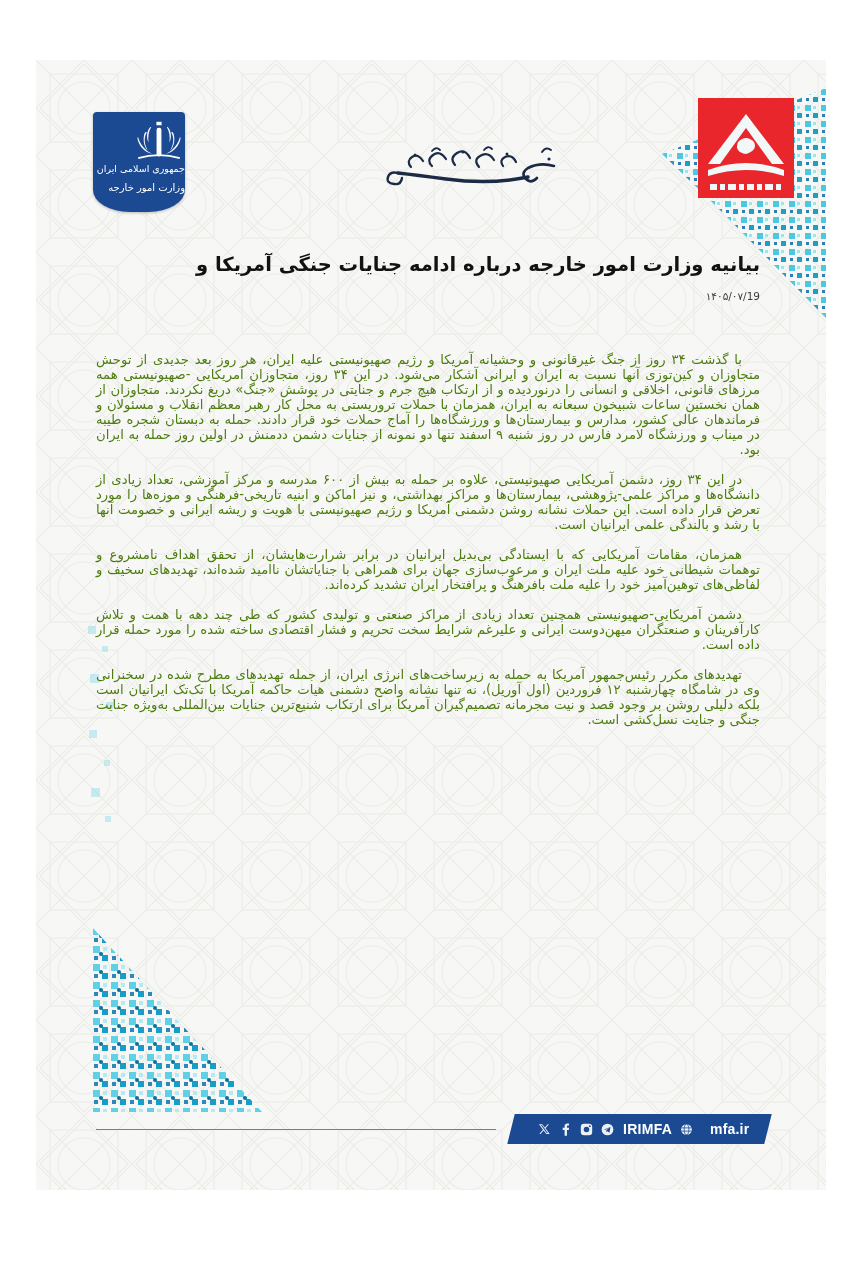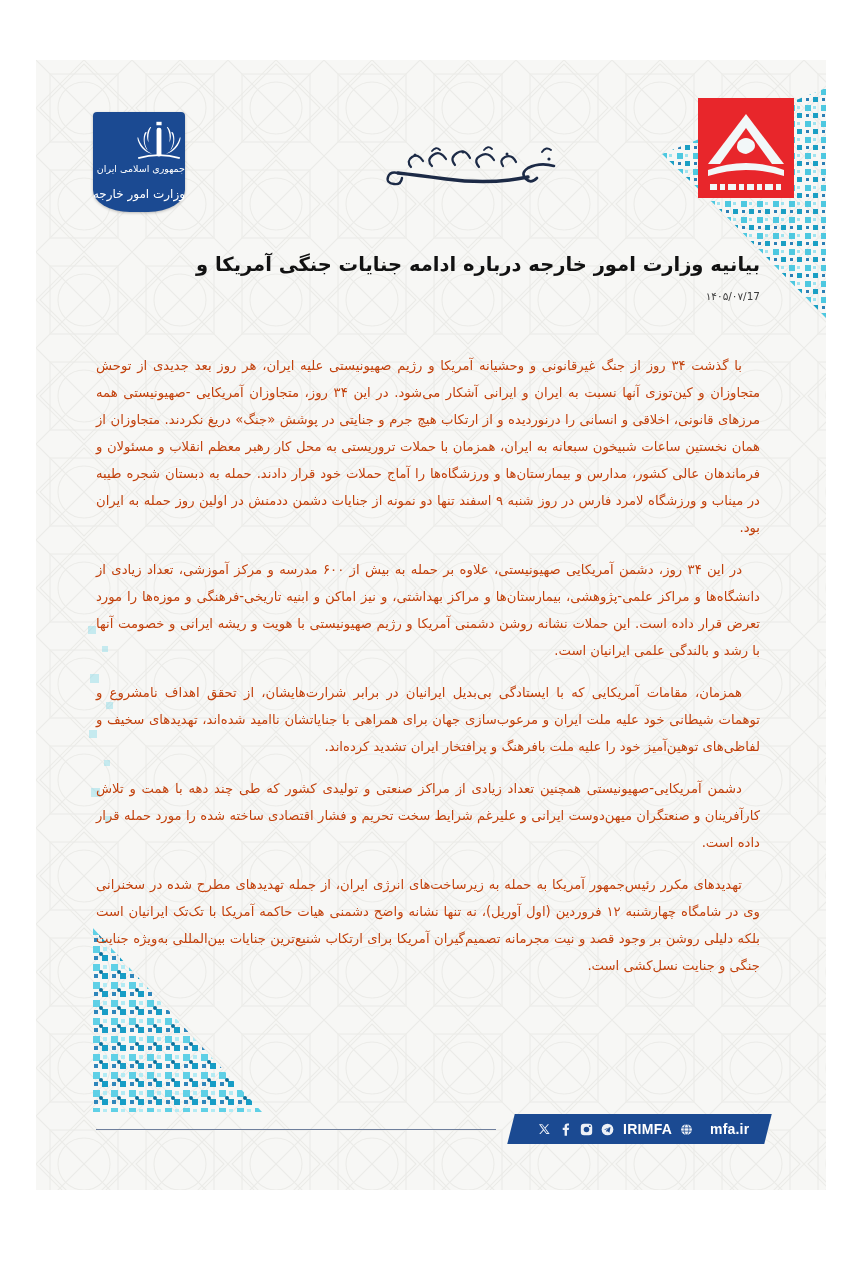--- a/index.html
+++ b/index.html
@@ -71,23 +71,23 @@
     padding-left: 40px;
   }
   #emblem .tulip { width: 52px; height: 40px; margin: 2px auto 3px; display:block; }
   #emblem .em-line1 {
     font-size: 9.5px;
     line-height: 12px;
     letter-spacing: .2px;
     white-space: nowrap;
   }
   #emblem .em-line2 {
-    font-size: 12px;
+    font-size: 10px;
     line-height: 11px;
-    margin-top: 14px;
+    margin-top: 7px;
     white-space: nowrap;
     text-align: center;
   }
 
   
   #bismillah {
     position: absolute;
     left: 330px;
     top: 72px;
     width: 200px;
@@ -135,22 +135,22 @@
     position: absolute;
     left: 60px;
     right: 66px;
     top: 292px;
     direction: rtl;
     text-align: justify;
     text-align-last: right;
   }
   .para {
     font-size: 13.2px;
-    line-height: 27px;
-    color: #c2410c;
+    line-height: 15px;
+    color: #4d7c0f;
     text-indent: 18px;
     margin-bottom: 15px;
     text-align: justify;
     text-align-last: right;
   }
 
   
   #footer {
     position: absolute;
     left: 60px;
@@ -332,21 +332,21 @@
               <rect x="59" y="86" width="5" height="6"></rect>
             <rect x="67" y="86" width="8" height="6"></rect>
               <rect x="78" y="86" width="5" height="6"></rect>
           </g>
         </svg>
       </div>
     </div>
 
     <div id="title-block">
       <div class="title-line">بیانیه وزارت امور خارجه درباره ادامه جنایات جنگی آمریکا و</div>
-      <div id="doc-date">۱۴۰۵/۰۷/17</div>
+      <div id="doc-date">۱۴۰۵/۰۷/19</div>
     </div>
 
     <div id="body-text">
       <p class="para">با گذشت ۳۴ روز از جنگ غیرقانونی و وحشیانه آمریکا و رژیم صهیونیستی علیه ایران، هر روز بعد جدیدی از توحش متجاوزان و کین‌توزی آنها نسبت به ایران و ایرانی آشکار می‌شود. در این ۳۴ روز، متجاوزان آمریکایی -صهیونیستی همه مرزهای قانونی، اخلاقی و انسانی را درنوردیده و از ارتکاب هیچ جرم و جنایتی در پوشش «جنگ» دریغ نکردند. متجاوزان از همان نخستین ساعات شبیخون سبعانه به ایران، همزمان با حملات تروریستی به محل کار رهبر معظم انقلاب و مسئولان و فرماندهان عالی کشور، مدارس و بیمارستان‌ها و ورزشگاه‌ها را آماج حملات خود قرار دادند. حمله به دبستان شجره طیبه در میناب و ورزشگاه لامرد فارس در روز شنبه ۹ اسفند تنها دو نمونه از جنایات دشمن ددمنش در اولین روز حمله به ایران بود.</p>
       <p class="para">در این ۳۴ روز، دشمن آمریکایی صهیونیستی، علاوه بر حمله به بیش از ۶۰۰ مدرسه و مرکز آموزشی، تعداد زیادی از دانشگاه‌ها و مراکز علمی-پژوهشی، بیمارستان‌ها و مراکز بهداشتی، و نیز اماکن و ابنیه تاریخی-فرهنگی و موزه‌ها را مورد تعرض قرار داده است. این حملات نشانه روشن دشمنی آمریکا و رژیم صهیونیستی با هویت و ریشه ایرانی و خصومت آنها با رشد و بالندگی علمی ایرانیان است.</p>
       <p class="para">همزمان، مقامات آمریکایی که با ایستادگی بی‌بدیل ایرانیان در برابر شرارت‌هایشان، از تحقق اهداف نامشروع و توهمات شیطانی خود علیه ملت ایران و مرعوب‌سازی جهان برای همراهی با جنایاتشان ناامید شده‌اند، تهدیدهای سخیف و لفاظی‌های توهین‌آمیز خود را علیه ملت بافرهنگ و پرافتخار ایران تشدید کرده‌اند.</p>
       <p class="para">دشمن آمریکایی-صهیونیستی همچنین تعداد زیادی از مراکز صنعتی و تولیدی کشور که طی چند دهه با همت و تلاش کارآفرینان و صنعتگران میهن‌دوست ایرانی و علیرغم شرایط سخت تحریم و فشار اقتصادی ساخته شده را مورد حمله قرار داده است.</p>
       <p class="para">تهدیدهای مکرر رئیس‌جمهور آمریکا به حمله به زیرساخت‌های انرژی ایران، از جمله تهدیدهای مطرح شده در سخنرانی وی در شامگاه چهارشنبه ۱۲ فروردین (اول آوریل)، نه تنها نشانه واضح دشمنی هیات حاکمه آمریکا با تک‌تک ایرانیان است بلکه دلیلی روشن بر وجود قصد و نیت مجرمانه تصمیم‌گیران آمریکا برای ارتکاب شنیع‌ترین جنایات بین‌المللی به‌ویژه جنایت جنگی و جنایت نسل‌کشی است.</p>
     </div>
 

